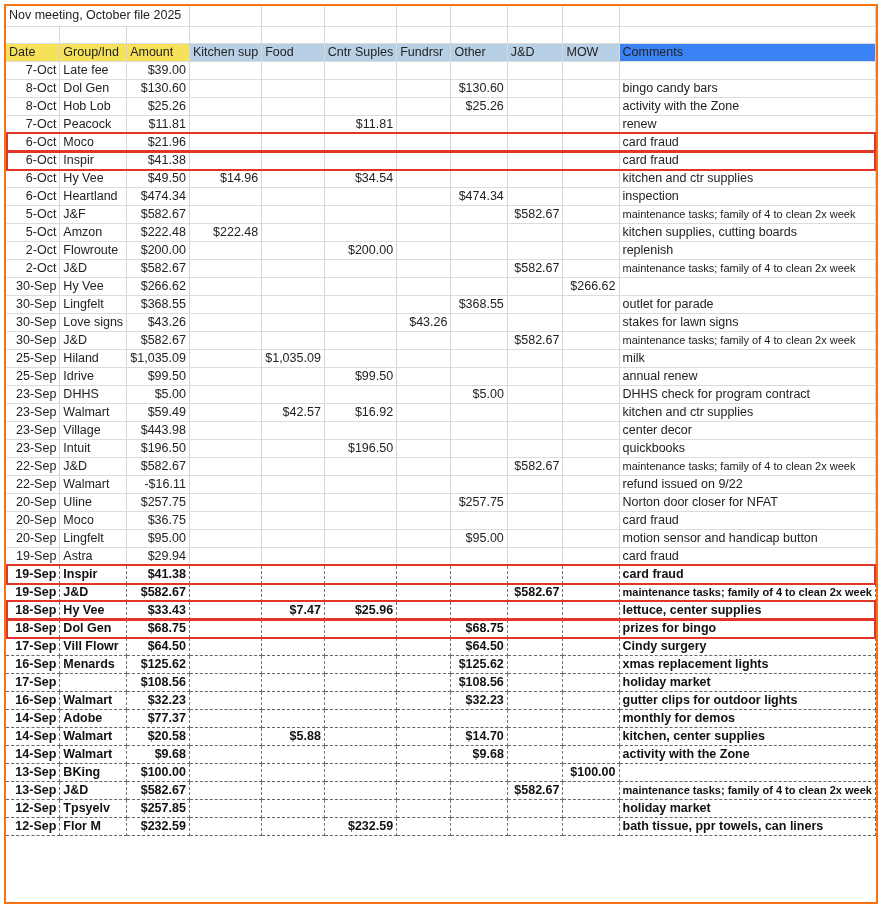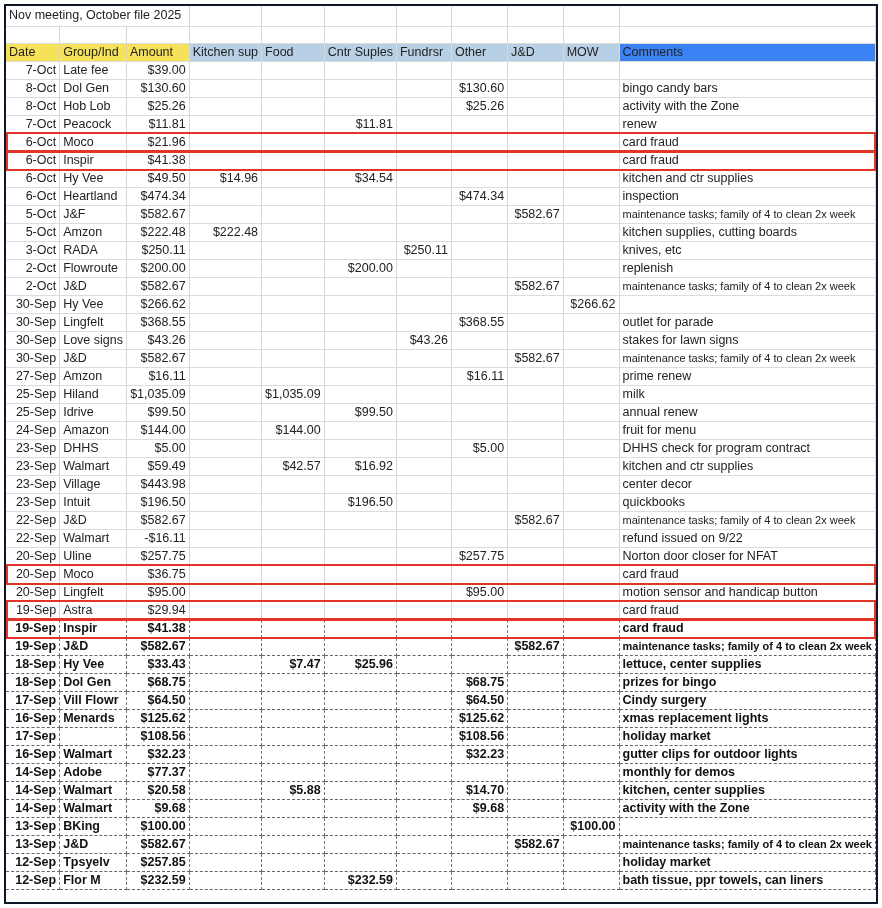--- a/index.html
+++ b/index.html
@@ -1,19 +1,19 @@
 <!DOCTYPE html>
 <html><head>
 <meta charset="utf-8">
 <style>
   html, body { margin: 0; padding: 0; background: #ffffff; }
   body { width: 882px; height: 908px; position: relative; overflow: hidden;
          font-family: "Liberation Sans", sans-serif; color: #222; }
   .sheet { position: absolute; left: 4px; top: 4px; width: 874px; height: 900px;
-           border: 2px solid #0f172a; box-sizing: border-box; overflow: hidden; background:#fff; }
+           border: 2px solid #f97316; box-sizing: border-box; overflow: hidden; background:#fff; }
   table { border-collapse: collapse; table-layout: fixed; position: absolute; left: 0; top: 0; }
   td { height: 17.65px; padding: 0 3px; font-size: 12.5px; line-height: 17px;
        border-right: 1px solid #d6d6d6; border-bottom: 1px solid #dcdcdc;
        white-space: nowrap; overflow: hidden; box-sizing: border-box; }
   td.r { text-align: right; }
   td.small { font-size: 11px; }
   tr.title td { height: 20px; font-size: 12.5px; }
   tr.blank td { height: 17px; }
   tr.hdr td { background: #b8d0e6; height: 18px; margin-top: 28px; }
   tr.hdr td.y { background: #f6e25a; }
@@ -203,33 +203,20 @@
           <td class="r">$222.48</td>
           <td class="r"></td>
           <td class="r"></td>
           <td class="r"></td>
           <td class="r"></td>
           <td class="r"></td>
           <td class="r"></td>
           <td>kitchen supplies, cutting boards</td>
         </tr>
         <tr>
-          <td class="r">3-Oct</td>
-          <td>RADA</td>
-          <td class="r">$250.11</td>
-          <td class="r"></td>
-          <td class="r"></td>
-          <td class="r"></td>
-          <td class="r">$250.11</td>
-          <td class="r"></td>
-          <td class="r"></td>
-          <td class="r"></td>
-          <td>knives, etc</td>
-        </tr>
-        <tr>
           <td class="r">2-Oct</td>
           <td>Flowroute</td>
           <td class="r">$200.00</td>
           <td class="r"></td>
           <td class="r"></td>
           <td class="r">$200.00</td>
           <td class="r"></td>
           <td class="r"></td>
           <td class="r"></td>
           <td class="r"></td>
@@ -294,33 +281,20 @@
           <td class="r"></td>
           <td class="r"></td>
           <td class="r"></td>
           <td class="r"></td>
           <td class="r"></td>
           <td class="r">$582.67</td>
           <td class="r"></td>
           <td class="small">maintenance tasks; family of 4 to clean 2x week</td>
         </tr>
         <tr>
-          <td class="r">27-Sep</td>
-          <td>Amzon</td>
-          <td class="r">$16.11</td>
-          <td class="r"></td>
-          <td class="r"></td>
-          <td class="r"></td>
-          <td class="r"></td>
-          <td class="r">$16.11</td>
-          <td class="r"></td>
-          <td class="r"></td>
-          <td>prime renew</td>
-        </tr>
-        <tr>
           <td class="r">25-Sep</td>
           <td>Hiland</td>
           <td class="r">$1,035.09</td>
           <td class="r"></td>
           <td class="r">$1,035.09</td>
           <td class="r"></td>
           <td class="r"></td>
           <td class="r"></td>
           <td class="r"></td>
           <td class="r"></td>
@@ -331,33 +305,20 @@
           <td>Idrive</td>
           <td class="r">$99.50</td>
           <td class="r"></td>
           <td class="r"></td>
           <td class="r">$99.50</td>
           <td class="r"></td>
           <td class="r"></td>
           <td class="r"></td>
           <td class="r"></td>
           <td>annual renew</td>
-        </tr>
-        <tr>
-          <td class="r">24-Sep</td>
-          <td>Amazon</td>
-          <td class="r">$144.00</td>
-          <td class="r"></td>
-          <td class="r">$144.00</td>
-          <td class="r"></td>
-          <td class="r"></td>
-          <td class="r"></td>
-          <td class="r"></td>
-          <td class="r"></td>
-          <td>fruit for menu</td>
         </tr>
         <tr>
           <td class="r">23-Sep</td>
           <td>DHHS</td>
           <td class="r">$5.00</td>
           <td class="r"></td>
           <td class="r"></td>
           <td class="r"></td>
           <td class="r"></td>
           <td class="r">$5.00</td>

